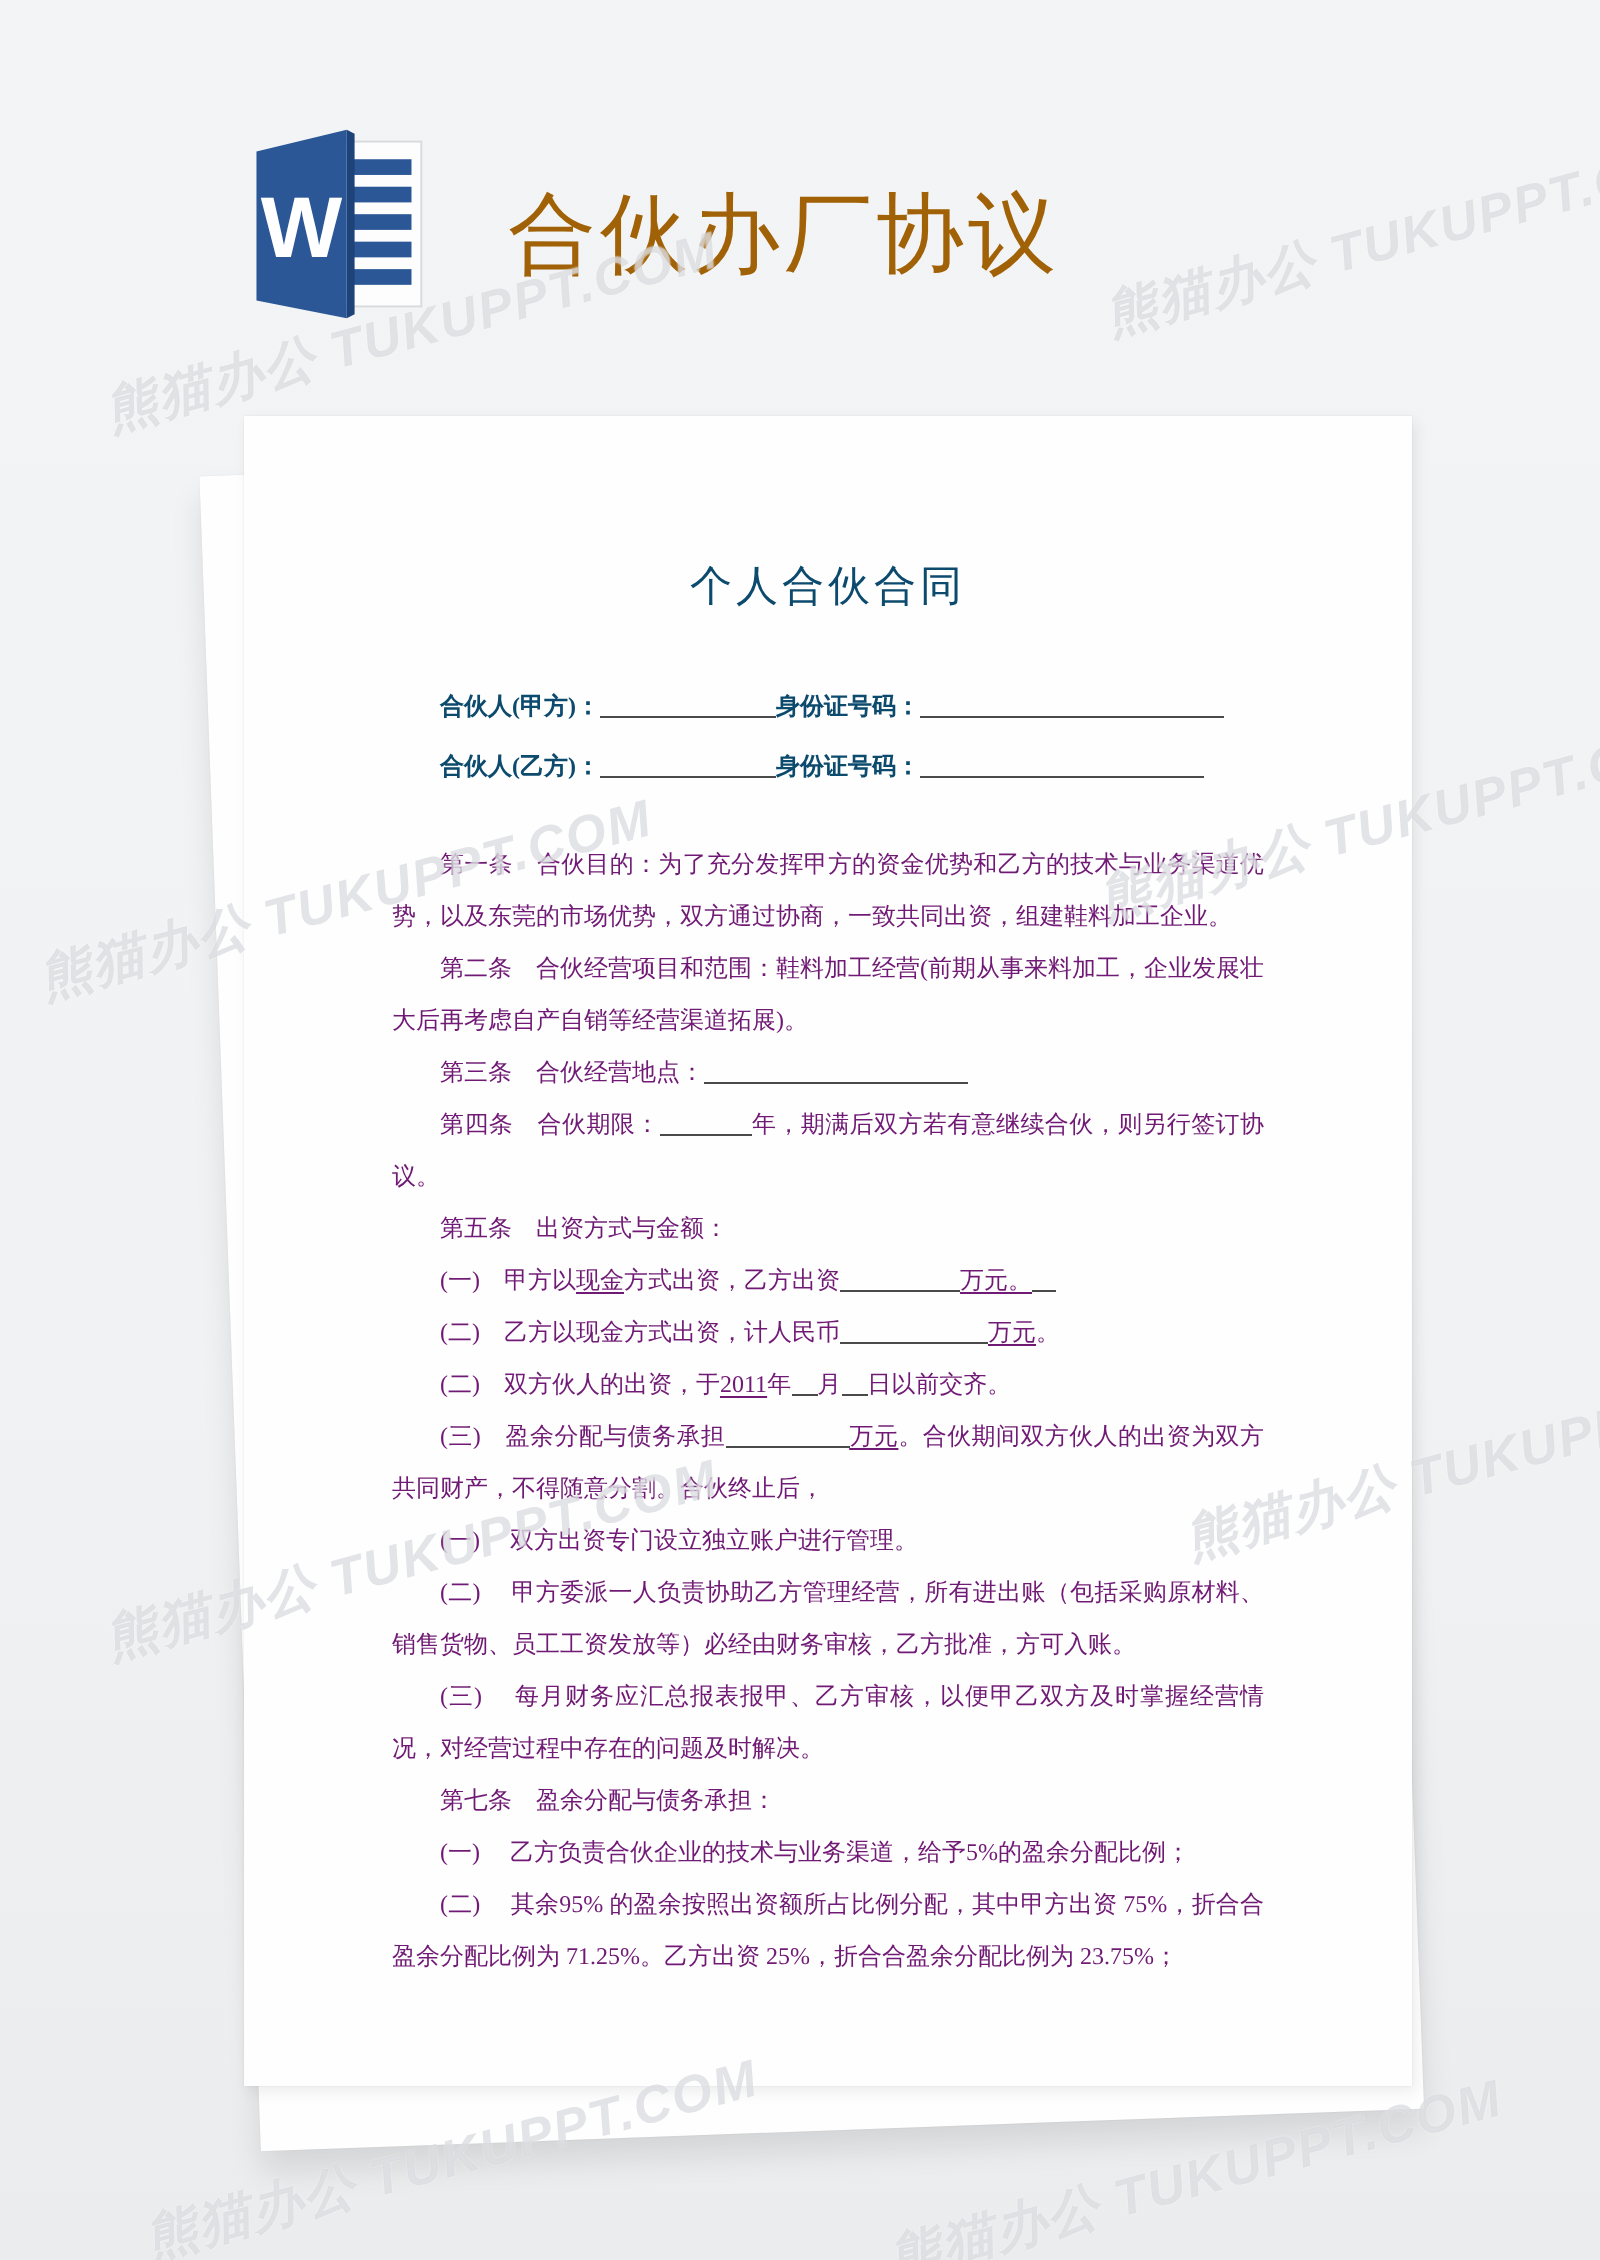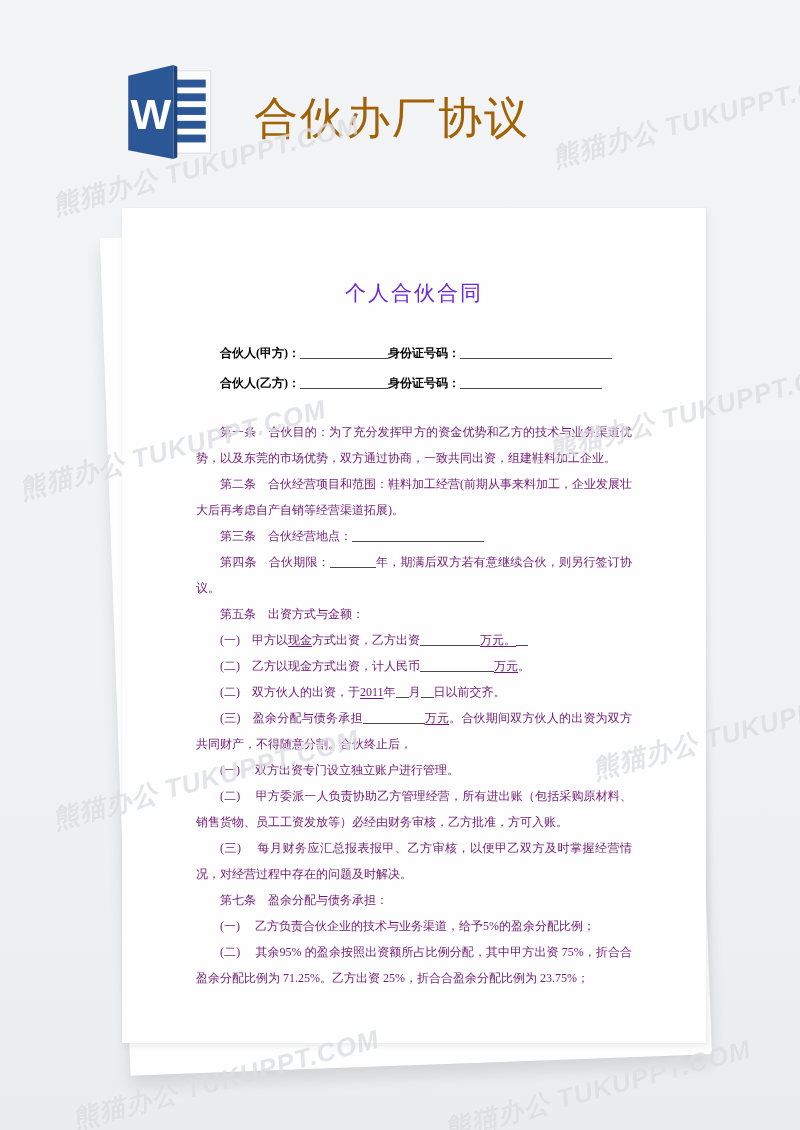--- a/index.html
+++ b/index.html
@@ -30,27 +30,27 @@
     position:absolute;left:122px;top:208px;width:584px;height:835px;
     background:#fefefe;
     box-shadow:0 0 1px rgba(0,0,0,.08),2px 3px 7px rgba(0,0,0,.07);
     z-index:2;
     padding:68px 74px 0 74px;box-sizing:border-box;
     font-family:"Liberation Serif","DejaVu Serif",serif;
     color:#383838;
   }
   .doc-title{
     margin:0 0 28px 0;text-align:center;
-    font-size:21px;line-height:34px;font-weight:400;letter-spacing:2px;color:#6d28d9;
+    font-size:21px;line-height:34px;font-weight:400;letter-spacing:2px;color:#0c4a6e;
   }
   .doc-content p.para{
     margin:0;font-size:12px;line-height:26px;text-indent:2em;
     text-align:justify;color:#701a75;
   }
-  .doc-content p.para.bold{font-weight:700;line-height:30px;color:#000000;}
+  .doc-content p.para.bold{font-weight:700;line-height:30px;color:#0c4a6e;}
   .doc-content p.party-gap{margin-bottom:21px;}
   .blank{
     display:inline-block;border-bottom:1px solid #4a4a4a;height:12px;
     vertical-align:-2px;text-indent:0;
   }
   .u{text-decoration:underline;text-underline-offset:2px;}
 
   
   .wm-layer{position:absolute;inset:0;z-index:5;pointer-events:none;}
   .wm{

